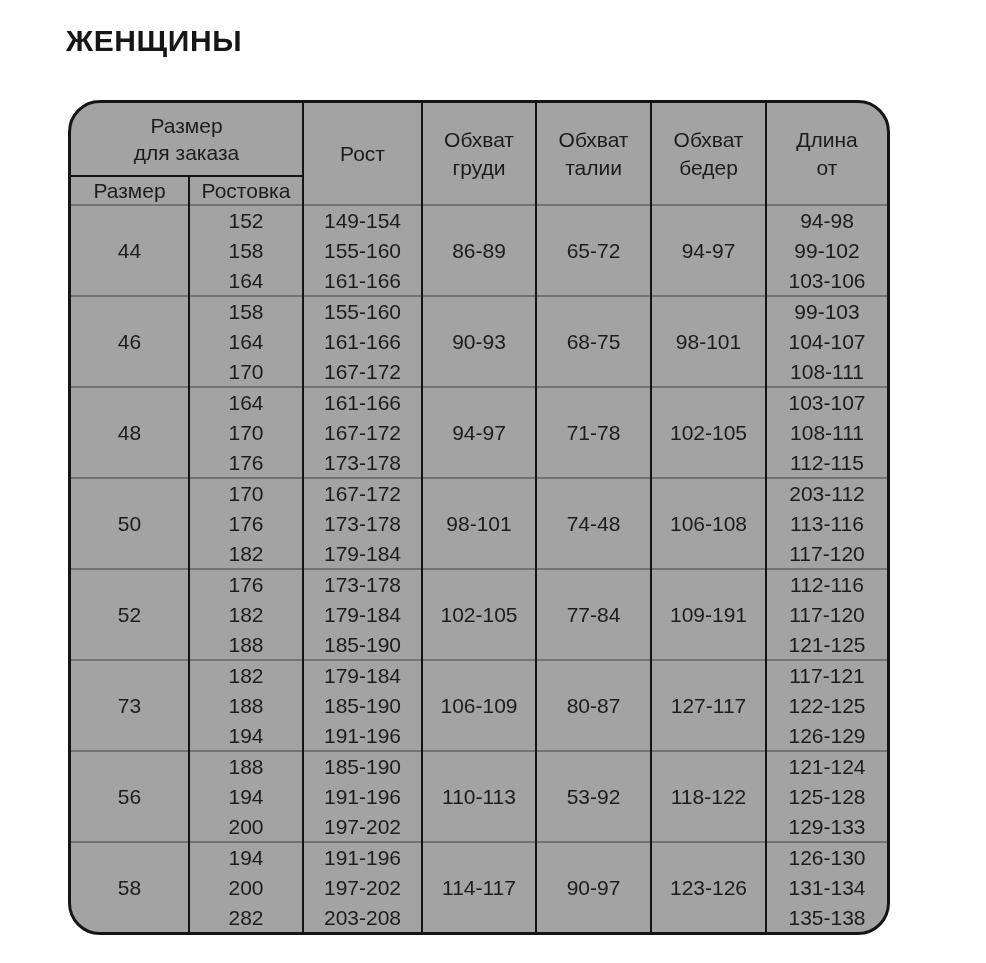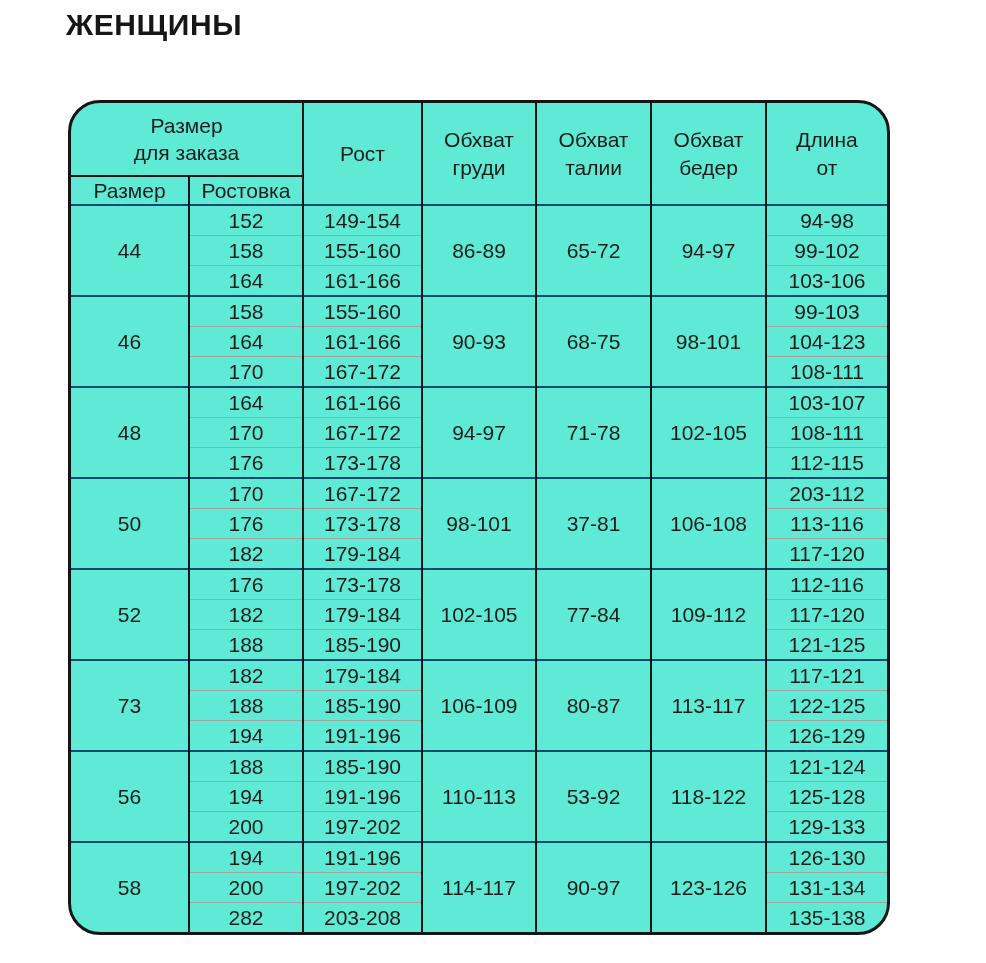--- a/index.html
+++ b/index.html
@@ -9,56 +9,56 @@
     width: 986px;
     height: 963px;
     font-family: "Liberation Sans", sans-serif;
     color: #1c1c1c;
   }
   .page { position: relative; width: 986px; height: 963px; }
   .page-title {
     margin: 0;
     position: absolute;
     left: 66px;
-    top: 8px;
+    top: 24px;
     font-size: 30px;
     font-weight: 700;
     letter-spacing: 0.6px;
     color: #161616;
   }
   .table-wrap {
     position: absolute;
     left: 68px;
     top: 100px;
     width: 816px;
     border: 3px solid #151515;
     border-radius: 32px;
     overflow: hidden;
-    background: #5eead4;
+    background: #a3a3a3;
   }
   table.size-table {
     width: 100%;
     border-collapse: collapse;
     table-layout: fixed;
   }
   .size-table th, .size-table td {
     text-align: center;
     vertical-align: middle;
     border-left: 2px solid #151515;
     font-weight: 400;
     font-size: 21px;
     padding: 0;
     overflow: hidden;
   }
   .size-table th { line-height: 1.3; white-space: pre-line; }
   .first-col { border-left: none !important; }
   .group-head { height: 72px; }
   .sub-th { height: 27px; border-top: 2px solid #151515; font-size: 21px; }
   .size-table td { height: 29px; }
-  .block-top { border-top: 2px solid #0c4a6e; }
+  .block-top { border-top: 2px solid #737373; }
   .inner-top { border-top: 1px solid #a3a3a3; }
 </style>
 </head>
 <body>
 
 <div class="page">
   <h1 class="page-title">ЖЕНЩИНЫ</h1>
 
   <div class="table-wrap">
     <table class="size-table">
@@ -115,21 +115,21 @@
             <td class="block-top">158</td>
             <td class="block-top">155-160</td>
             <td class="block-top" rowspan="3">90-93</td>
             <td class="block-top" rowspan="3">68-75</td>
             <td class="block-top" rowspan="3">98-101</td>
             <td class="block-top">99-103</td>
           </tr>
           <tr>
             <td class="inner-top">164</td>
             <td class="inner-top">161-166</td>
-            <td class="inner-top">104-123</td>
+            <td class="inner-top">104-107</td>
           </tr>
           <tr>
             <td class="inner-top">170</td>
             <td class="inner-top">167-172</td>
             <td class="inner-top">108-111</td>
           </tr>
           <tr>
             <td class="first-col block-top" rowspan="3">48</td>
             <td class="block-top">164</td>
             <td class="block-top">161-166</td>
@@ -146,60 +146,60 @@
           <tr>
             <td class="inner-top">176</td>
             <td class="inner-top">173-178</td>
             <td class="inner-top">112-115</td>
           </tr>
           <tr>
             <td class="first-col block-top" rowspan="3">50</td>
             <td class="block-top">170</td>
             <td class="block-top">167-172</td>
             <td class="block-top" rowspan="3">98-101</td>
-            <td class="block-top" rowspan="3">37-81</td>
+            <td class="block-top" rowspan="3">74-48</td>
             <td class="block-top" rowspan="3">106-108</td>
             <td class="block-top">203-112</td>
           </tr>
           <tr>
             <td class="inner-top">176</td>
             <td class="inner-top">173-178</td>
             <td class="inner-top">113-116</td>
           </tr>
           <tr>
             <td class="inner-top">182</td>
             <td class="inner-top">179-184</td>
             <td class="inner-top">117-120</td>
           </tr>
           <tr>
             <td class="first-col block-top" rowspan="3">52</td>
             <td class="block-top">176</td>
             <td class="block-top">173-178</td>
             <td class="block-top" rowspan="3">102-105</td>
             <td class="block-top" rowspan="3">77-84</td>
-            <td class="block-top" rowspan="3">109-112</td>
+            <td class="block-top" rowspan="3">109-191</td>
             <td class="block-top">112-116</td>
           </tr>
           <tr>
             <td class="inner-top">182</td>
             <td class="inner-top">179-184</td>
             <td class="inner-top">117-120</td>
           </tr>
           <tr>
             <td class="inner-top">188</td>
             <td class="inner-top">185-190</td>
             <td class="inner-top">121-125</td>
           </tr>
           <tr>
             <td class="first-col block-top" rowspan="3">73</td>
             <td class="block-top">182</td>
             <td class="block-top">179-184</td>
             <td class="block-top" rowspan="3">106-109</td>
             <td class="block-top" rowspan="3">80-87</td>
-            <td class="block-top" rowspan="3">113-117</td>
+            <td class="block-top" rowspan="3">127-117</td>
             <td class="block-top">117-121</td>
           </tr>
           <tr>
             <td class="inner-top">188</td>
             <td class="inner-top">185-190</td>
             <td class="inner-top">122-125</td>
           </tr>
           <tr>
             <td class="inner-top">194</td>
             <td class="inner-top">191-196</td>

